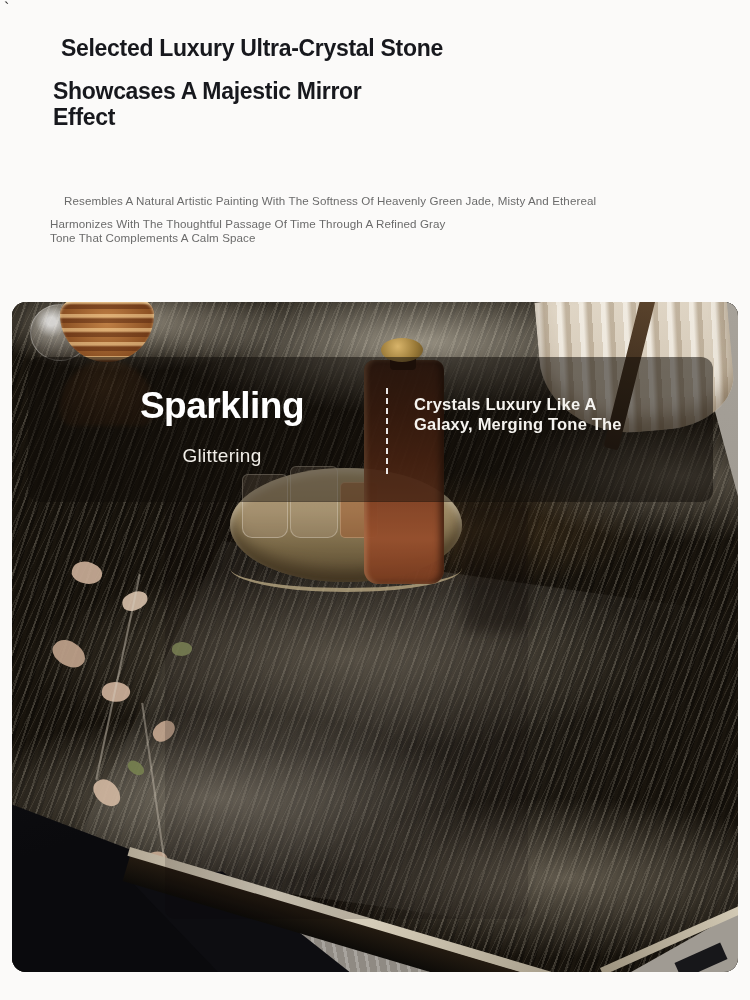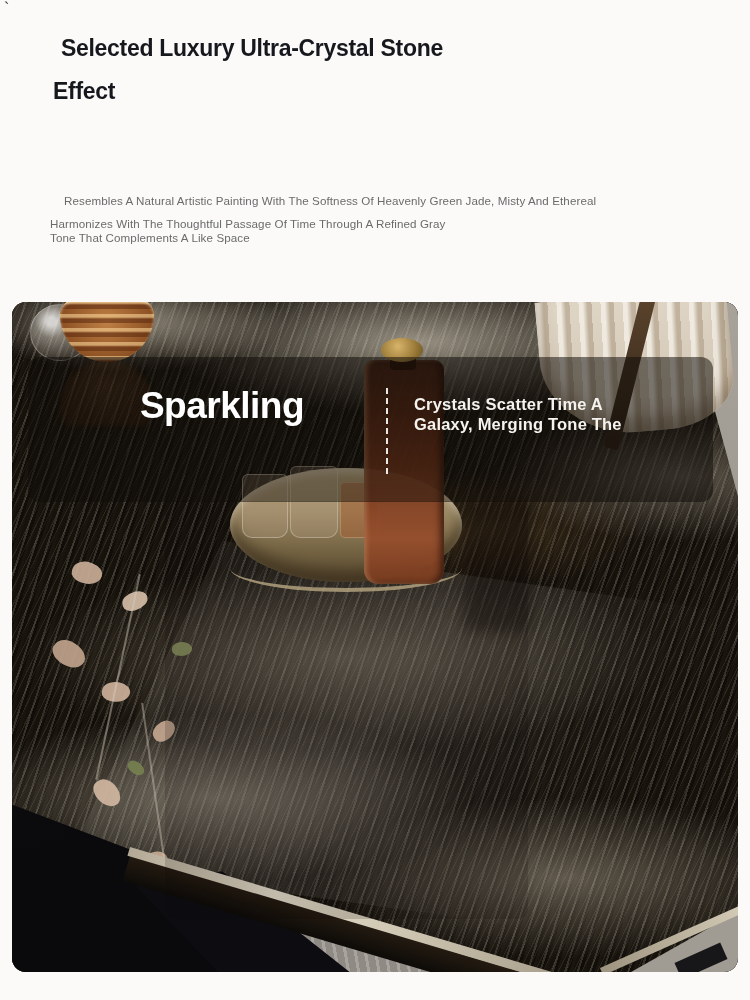--- a/index.html
+++ b/index.html
@@ -154,26 +154,27 @@
   }
 </style>
 </head>
 <body>
 
 <span class="abs stray">`</span>
 
 <section>
   <h1 class="abs intro-title" style="margin:8px;">Selected Luxury Ultra-Crystal Stone</h1>
   <h2 class="abs intro-sub" style="margin:0;">
+    <div>Showcases A Majestic Mirror</div>
     <div>Effect</div>
   </h2>
   <p class="abs cap1" style="margin:12px;">Resembles A Natural Artistic Painting With The Softness Of Heavenly Green Jade, Misty And Ethereal</p>
   <p class="abs cap2" style="margin:0;">
     <span>Harmonizes With The Thoughtful Passage Of Time Through A Refined Gray</span><br>
-    <span>Tone That Complements A Like Space</span>
+    <span>Tone That Complements A Calm Space</span>
   </p>
 </section>
 
 <figure class="abs photo" style="margin:0;">
   <div class="abs stone"></div>
 
   <div class="abs floor-tr"></div>
   <div class="abs chair"></div>
   <div class="abs chair-leg"></div>
 
@@ -214,19 +215,20 @@
   <div class="abs edge-a-under"></div>
   <div class="abs edge-a"></div>
   <div class="abs floor-br"></div>
   <div class="abs edge-b"></div>
   <div class="abs dark-obj-br"></div>
 
   <div class="abs col-overlay"></div>
 
   <div class="abs panel">
     <div class="spark">Sparkling</div>
+    <div class="glit">Glittering</div>
     <div class="dashes"></div>
     <div class="desc">
-      <div>Crystals Scatter Time A</div>
+      <div>Crystals Luxury Like A</div>
       <div>Galaxy, Merging Tone The</div>
     </div>
   </div>
 </figure>
 
 </body></html>

